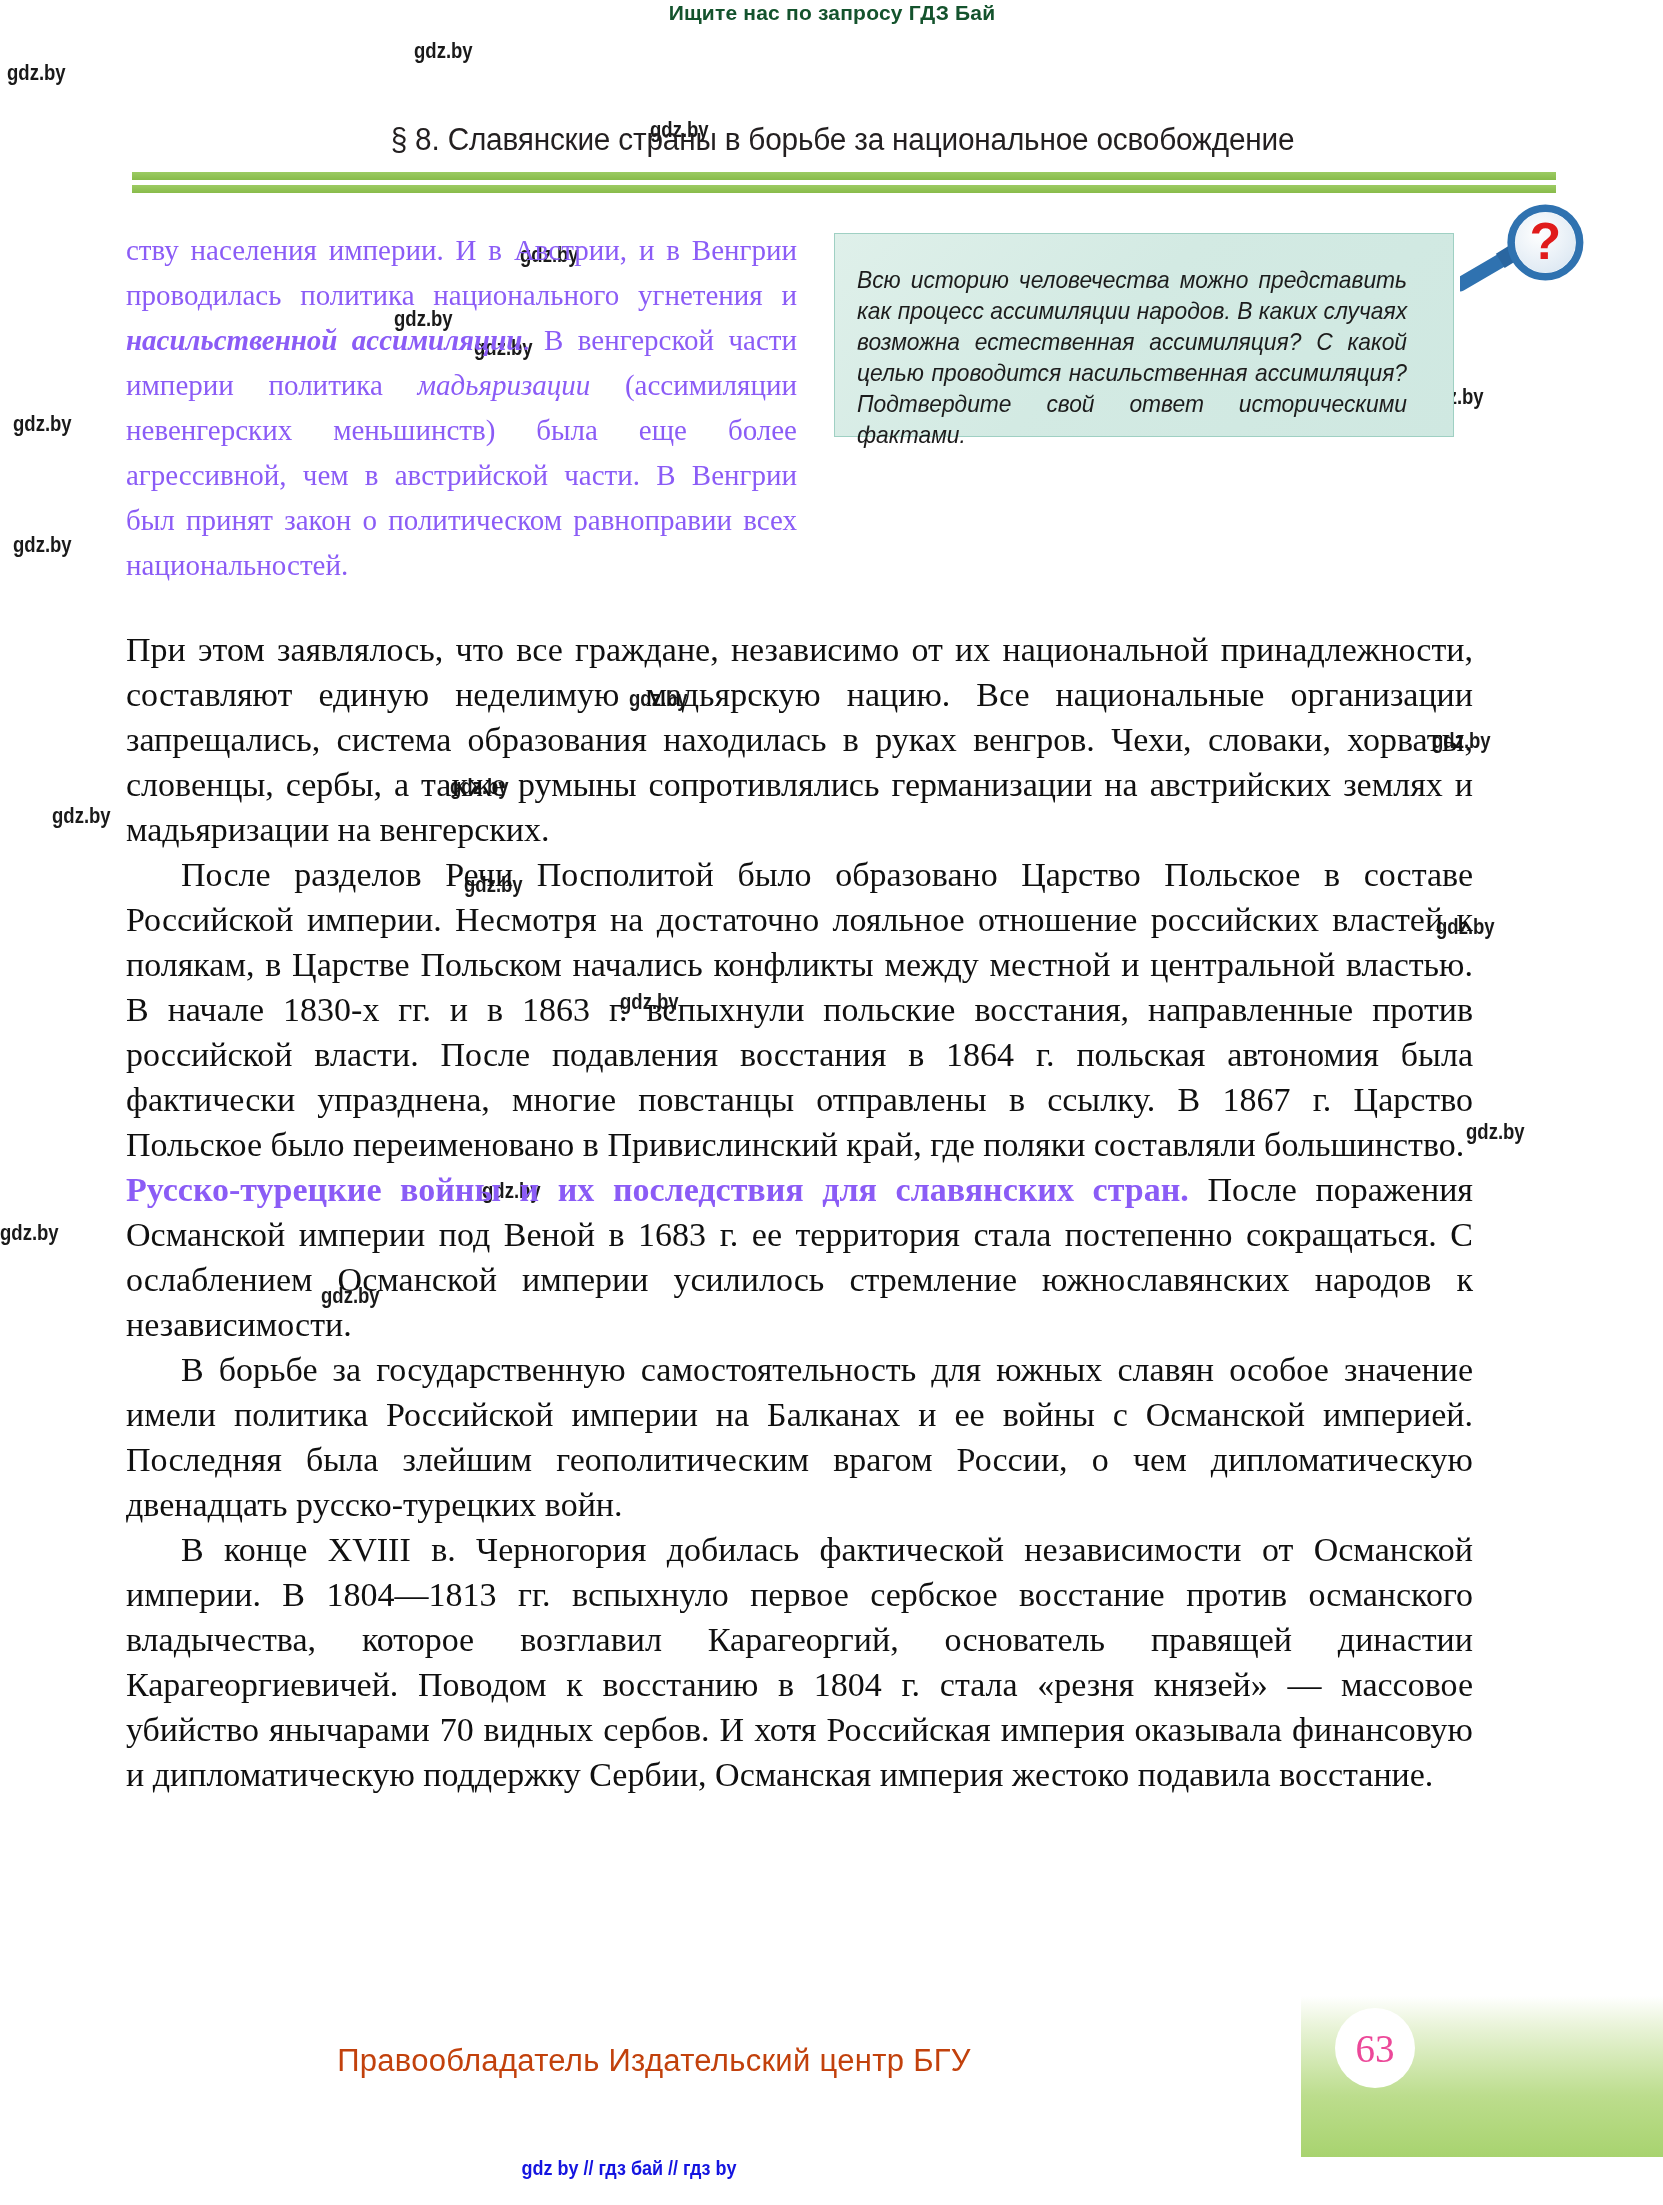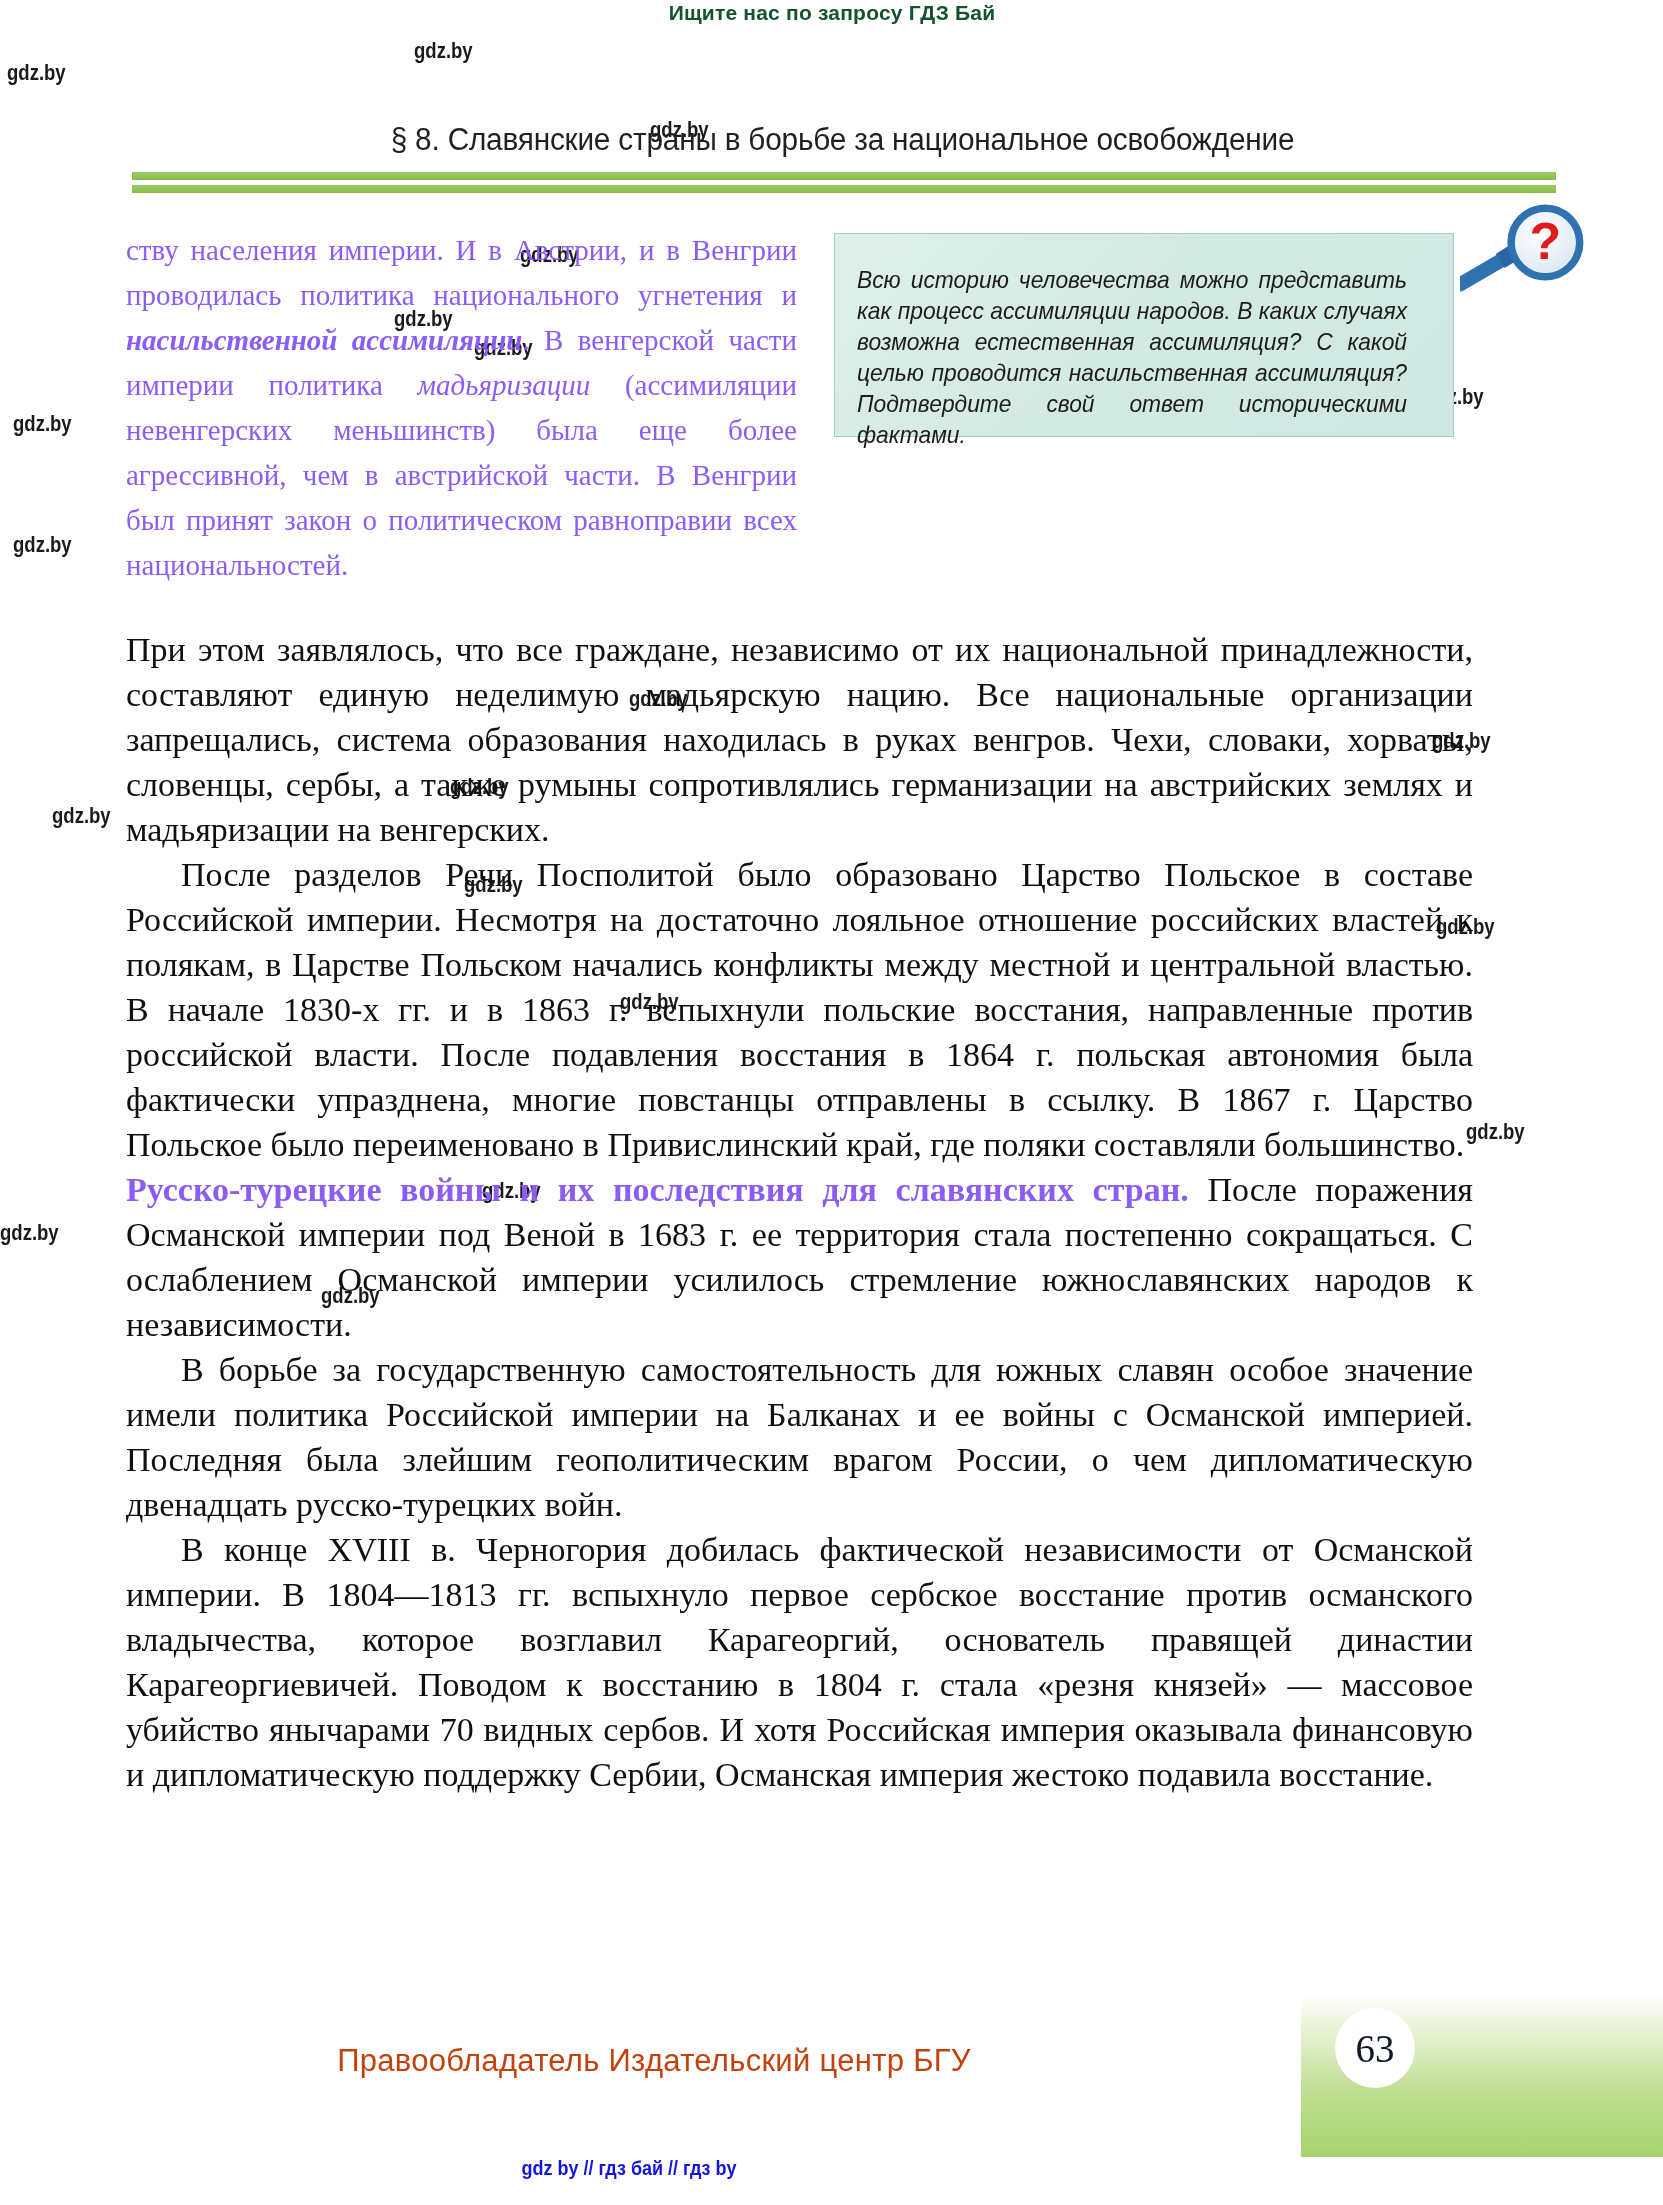--- a/index.html
+++ b/index.html
@@ -148,21 +148,21 @@
     background: linear-gradient(180deg, #ffffff 0%, #eaf4da 18%, #bcdd8d 62%, #a8d36f 100%);
   }
   .page-num {
     position: absolute;
     left: 1335px;
     top: 2008px;
     width: 80px;
     height: 80px;
     border-radius: 50%;
     background: #ffffff;
-    color: #0f172a;
+    color: #ec4899;
     font-size: 39px;
     display: flex;
     align-items: center;
     justify-content: center;
   }
 
   .copyright {
     position: absolute;
     left: 0;
     top: 2043px;

